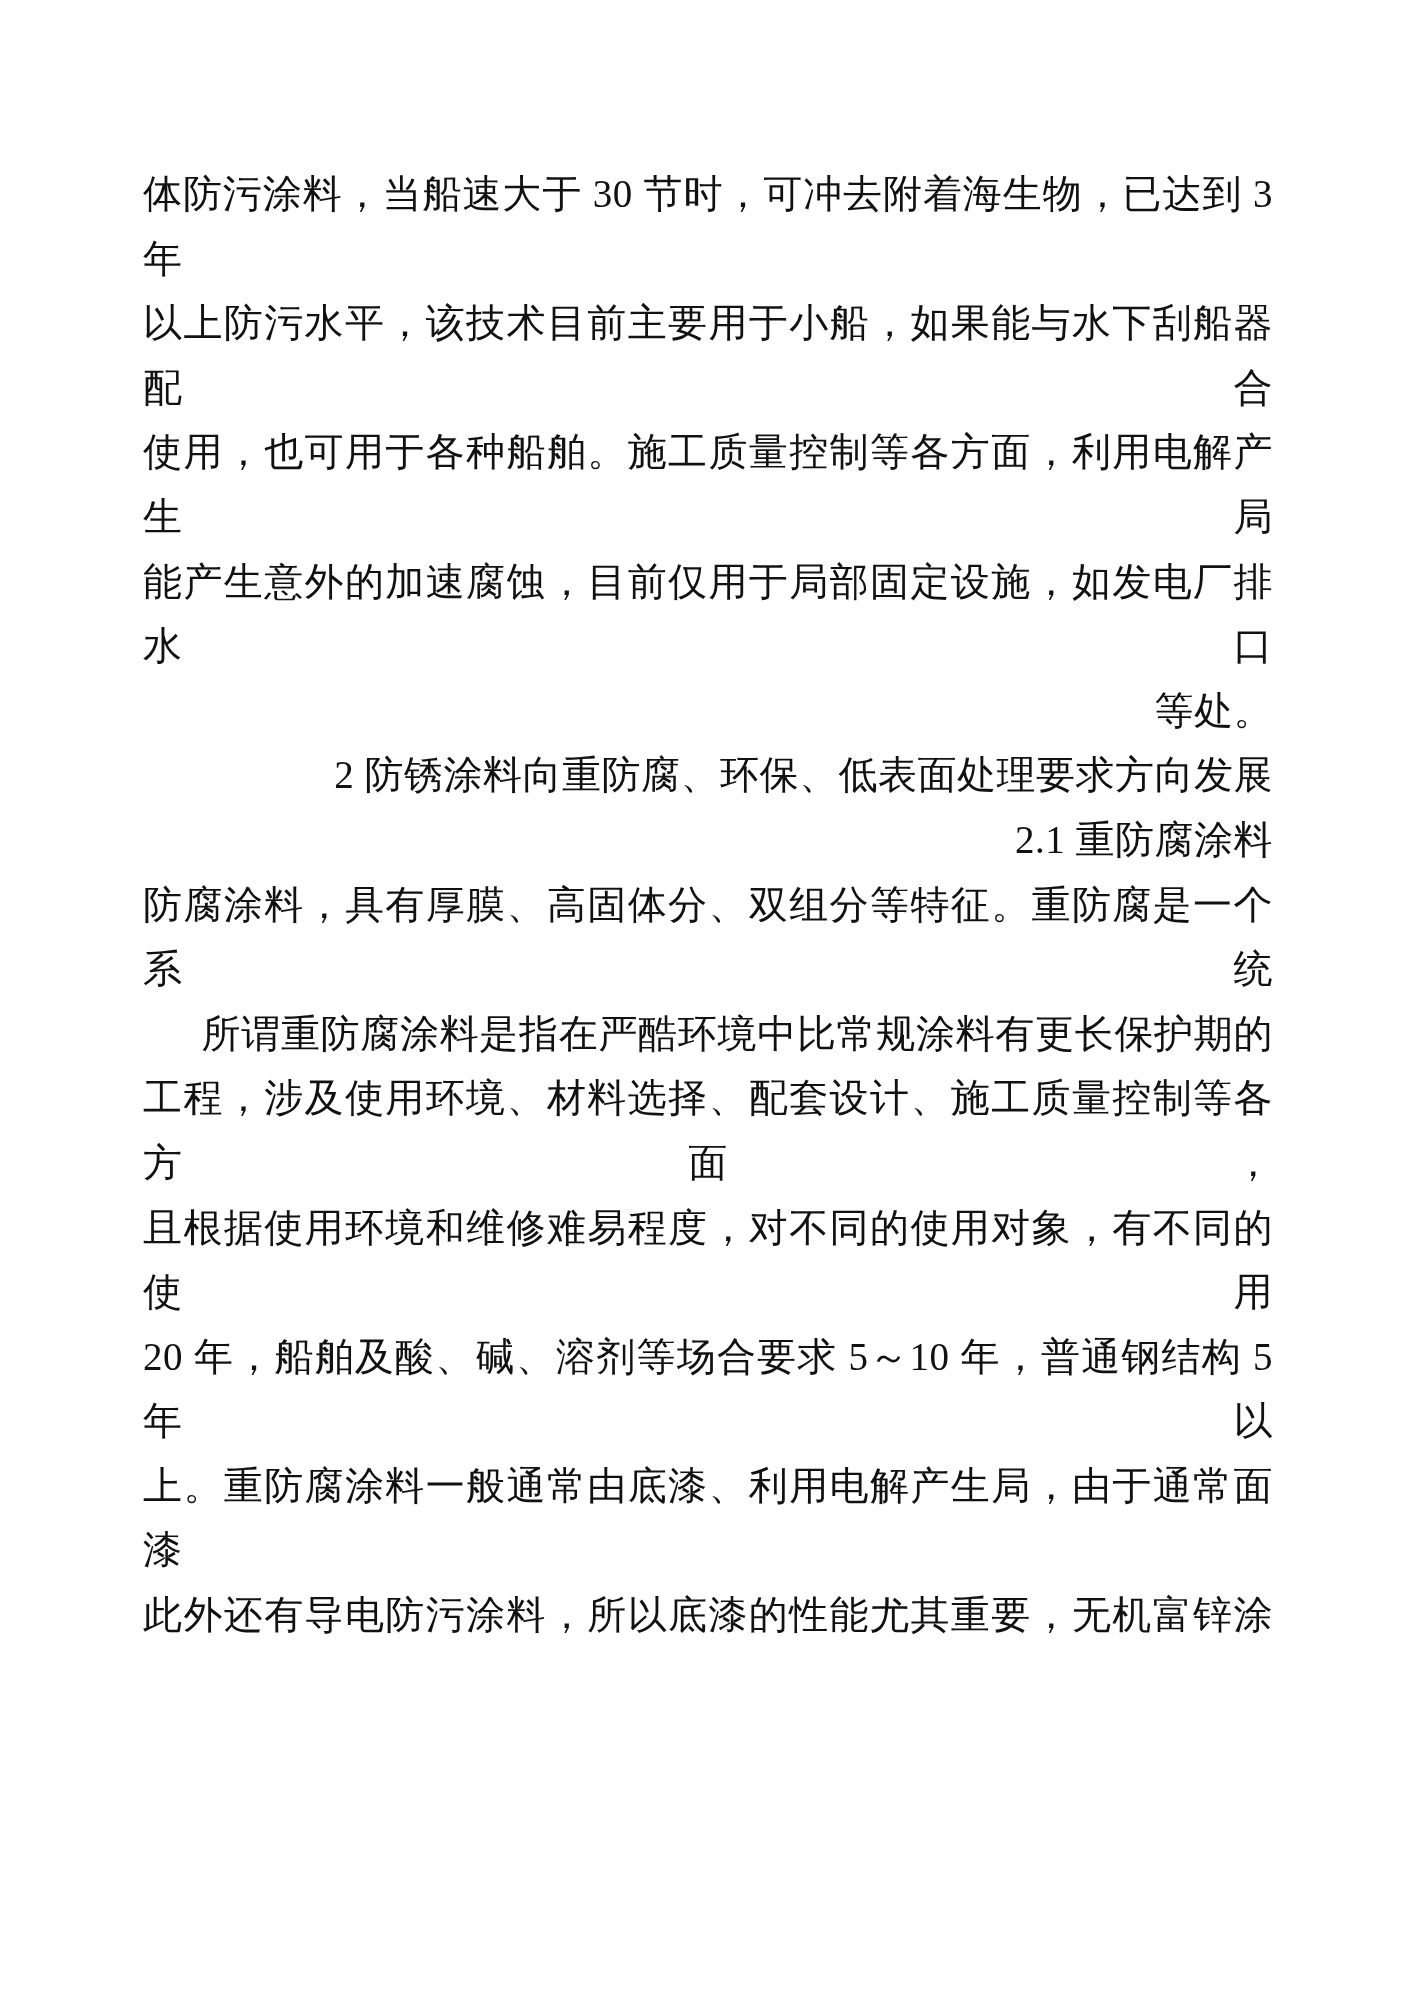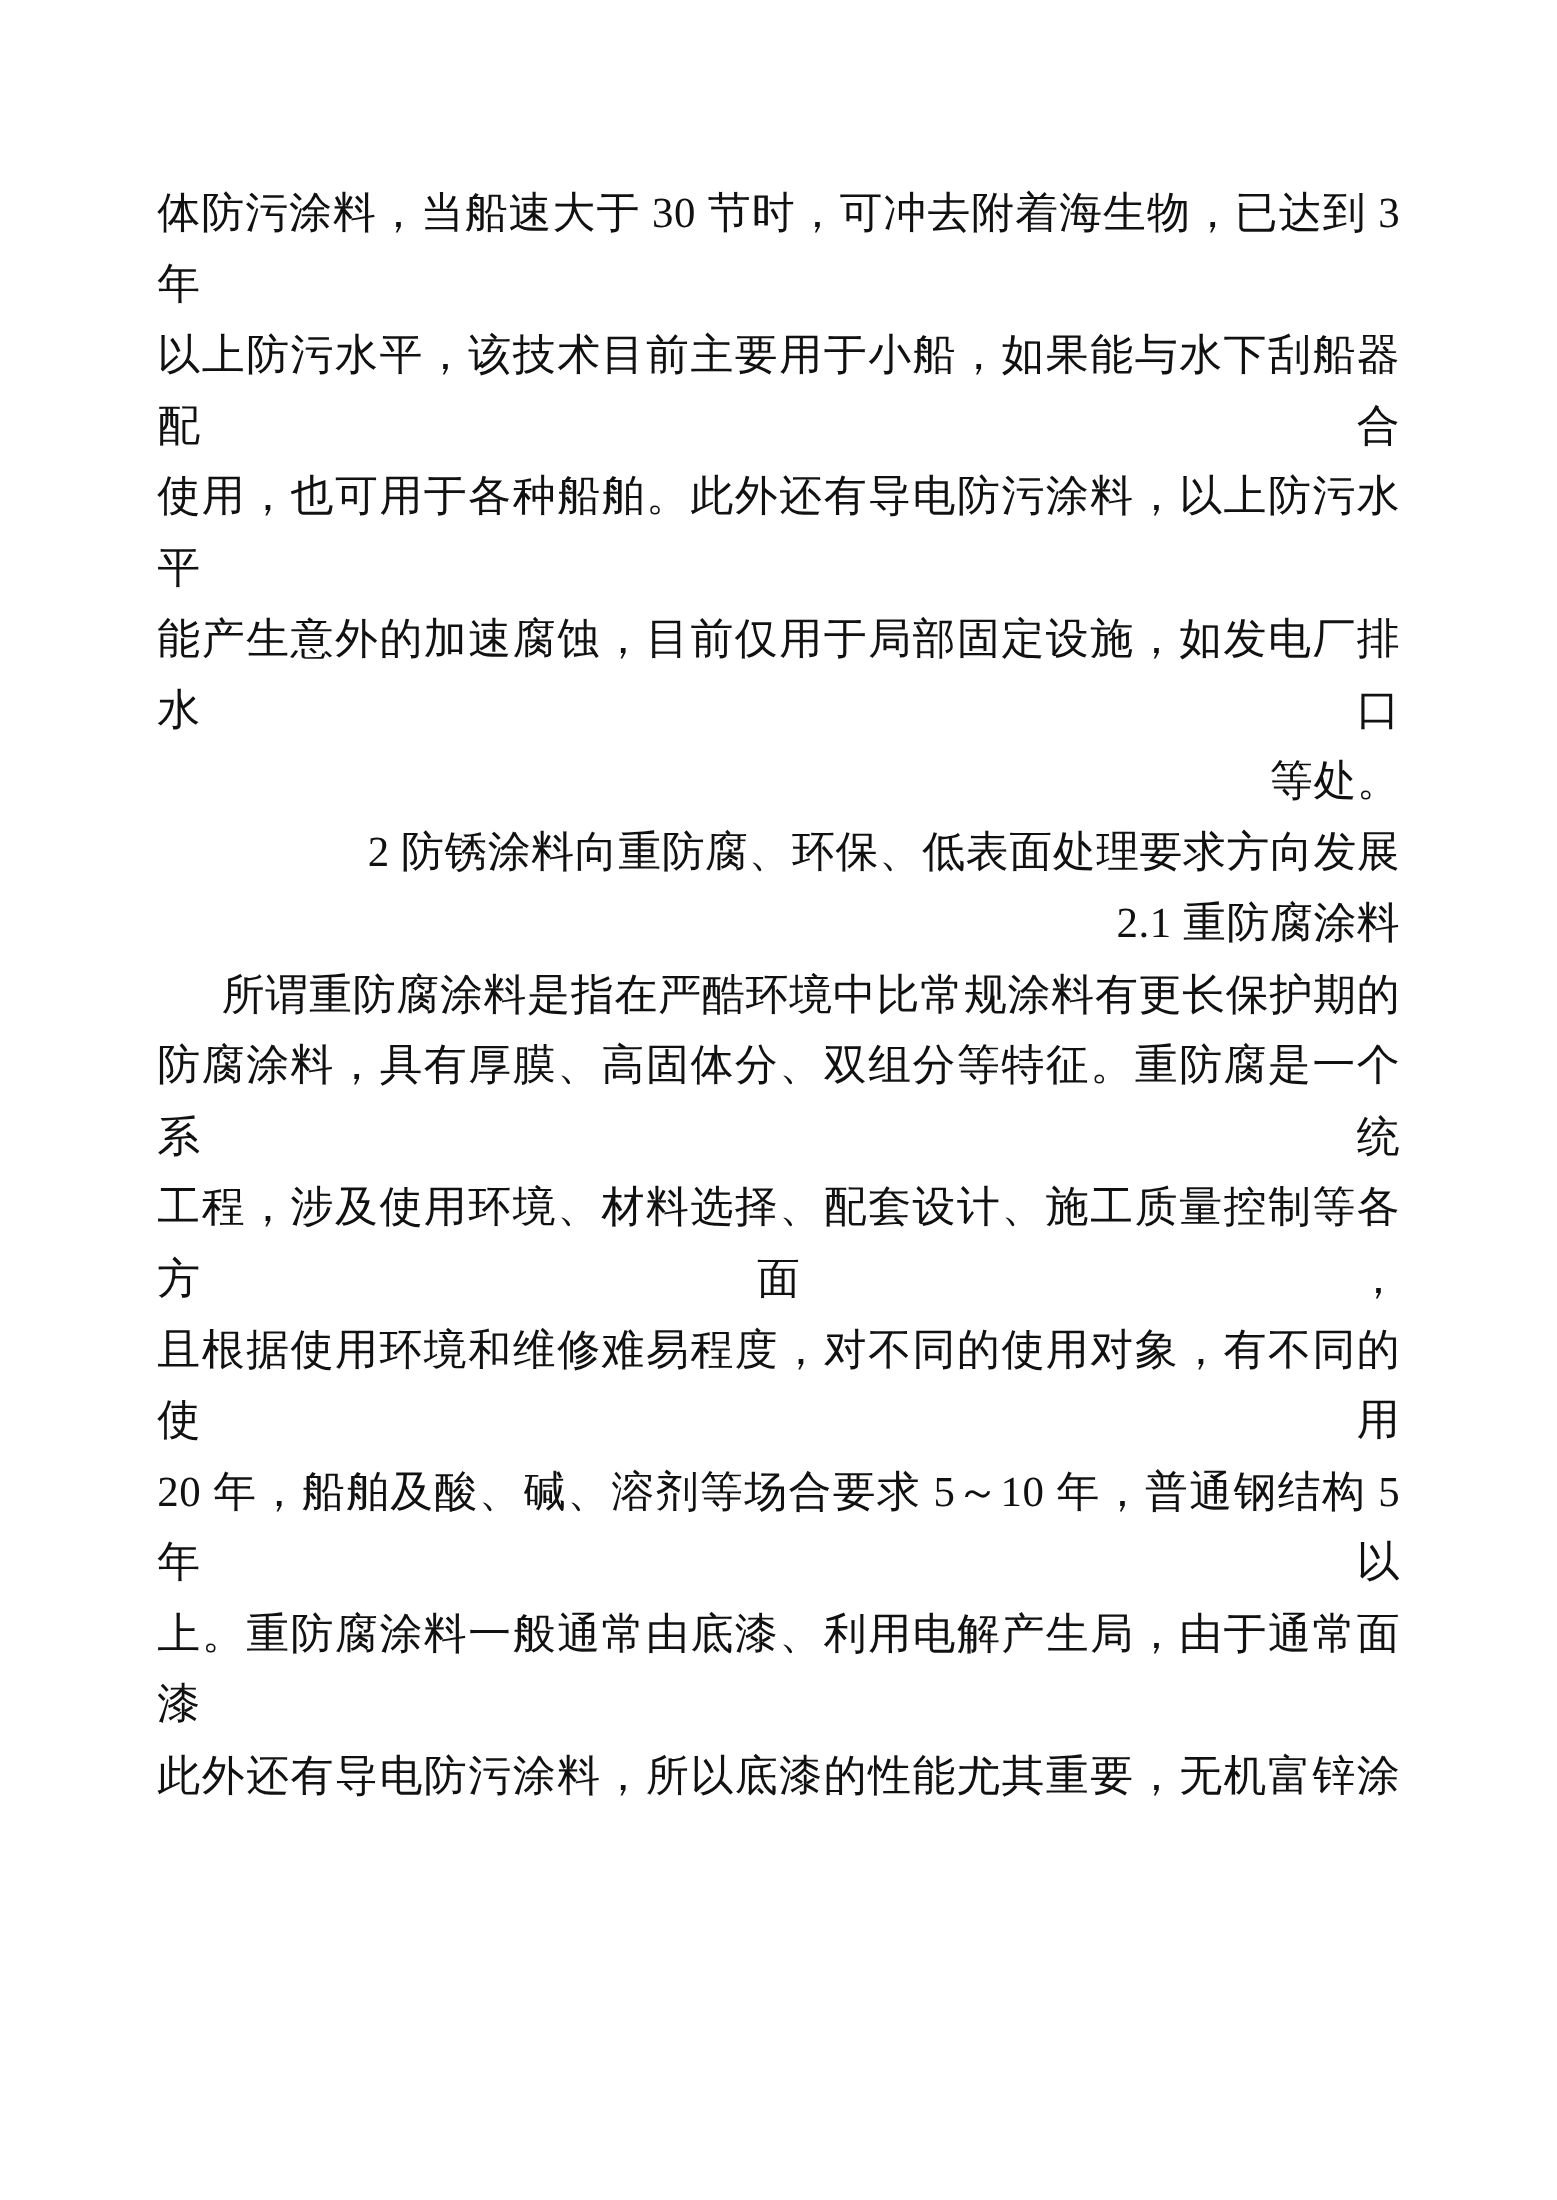--- a/index.html
+++ b/index.html
@@ -59,27 +59,27 @@
     color: #111111;
   }
 </style>
 </head>
 <body>
 
 <div class="page">
   <div class="text-block" id="text-block">
       <div class="line body">体防污涂料，当船速大于 30 节时，可冲去附着海生物，已达到 3 年</div>
       <div class="line body">以上防污水平，该技术目前主要用于小船，如果能与水下刮船器配合</div>
-      <div class="line body">使用，也可用于各种船舶。此外还有导电防污涂料，以上防污水平</div>
+      <div class="line body">使用，也可用于各种船舶。施工质量控制等各方面，利用电解产生局</div>
       <div class="line body">能产生意外的加速腐蚀，目前仅用于局部固定设施，如发电厂排水口</div>
       <div class="line body-end">等处。</div>
       <div class="line heading">2 防锈涂料向重防腐、环保、低表面处理要求方向发展</div>
       <div class="line heading">2.1 重防腐涂料</div>
+      <div class="line body">防腐涂料，具有厚膜、高固体分、双组分等特征。重防腐是一个系统</div>
       <div class="line body-indent">所谓重防腐涂料是指在严酷环境中比常规涂料有更长保护期的</div>
-      <div class="line body">防腐涂料，具有厚膜、高固体分、双组分等特征。重防腐是一个系统</div>
       <div class="line body">工程，涉及使用环境、材料选择、配套设计、施工质量控制等各方面，</div>
       <div class="line body">且根据使用环境和维修难易程度，对不同的使用对象，有不同的使用</div>
       <div class="line body">20 年，船舶及酸、碱、溶剂等场合要求 5～10 年，普通钢结构 5 年以</div>
       <div class="line body">上。重防腐涂料一般通常由底漆、利用电解产生局，由于通常面漆</div>
       <div class="line body">此外还有导电防污涂料，所以底漆的性能尤其重要，无机富锌涂料是公</div>
       <div class="line body">认的重防腐涂料通用底漆。此外，热喷涂 (铝、锌、陶瓷)涂层在很多</div>
     </div>
   <div class="footer">—7—</div>
 </div>
 

